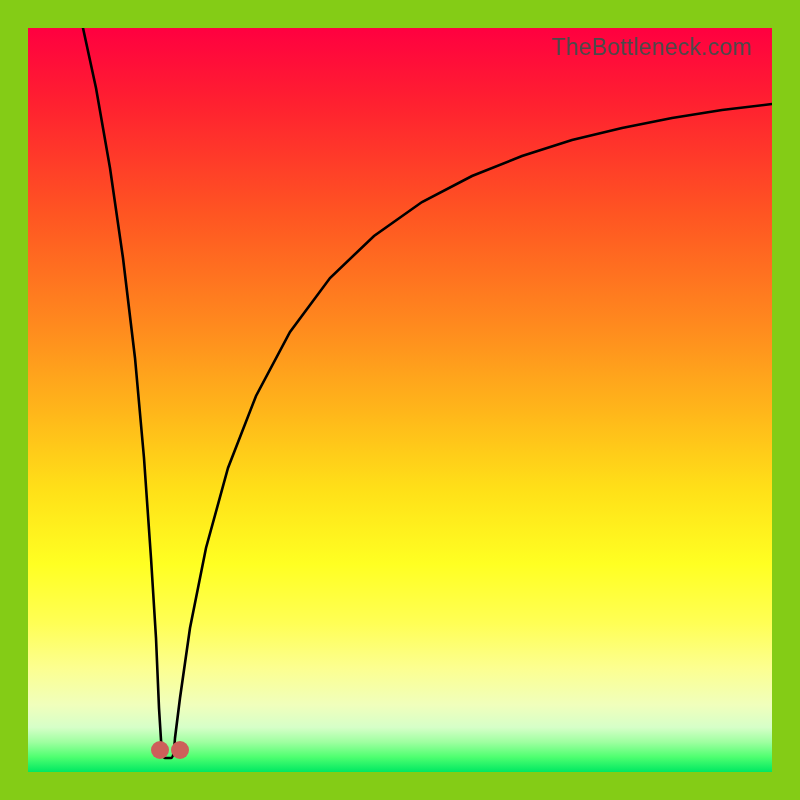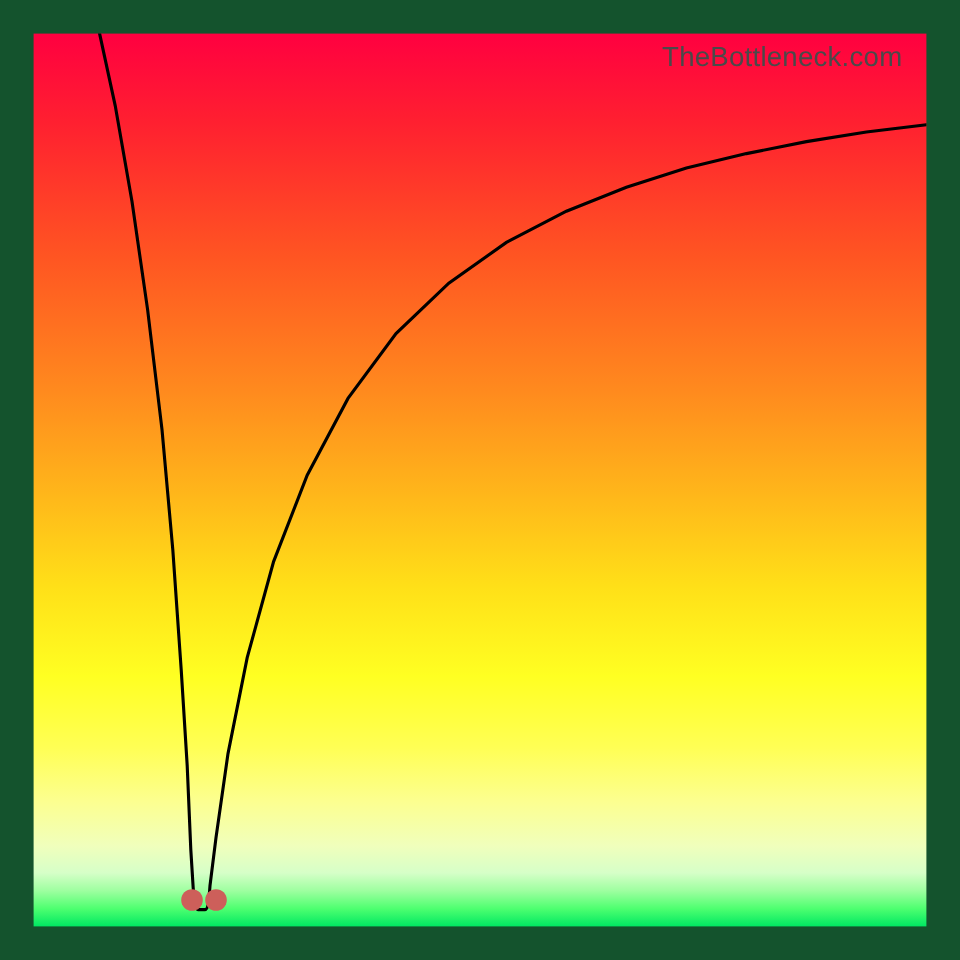--- a/index.html
+++ b/index.html
@@ -8,21 +8,21 @@
     width: 800px;
     height: 800px;
     overflow: hidden;
     background: #000;
     font-family: Arial, Helvetica, sans-serif;
   }
   .outer {
     position: relative;
     width: 800px;
     height: 800px;
-    background: #14532d;
+    background: #84cc16;
     text-align: right;
   }
   .plot {
     position: absolute;
     left: 28px;
     top: 28px;
     width: 744px;
     height: 744px;
     background: linear-gradient(to bottom,
       #ff0040 0%,

